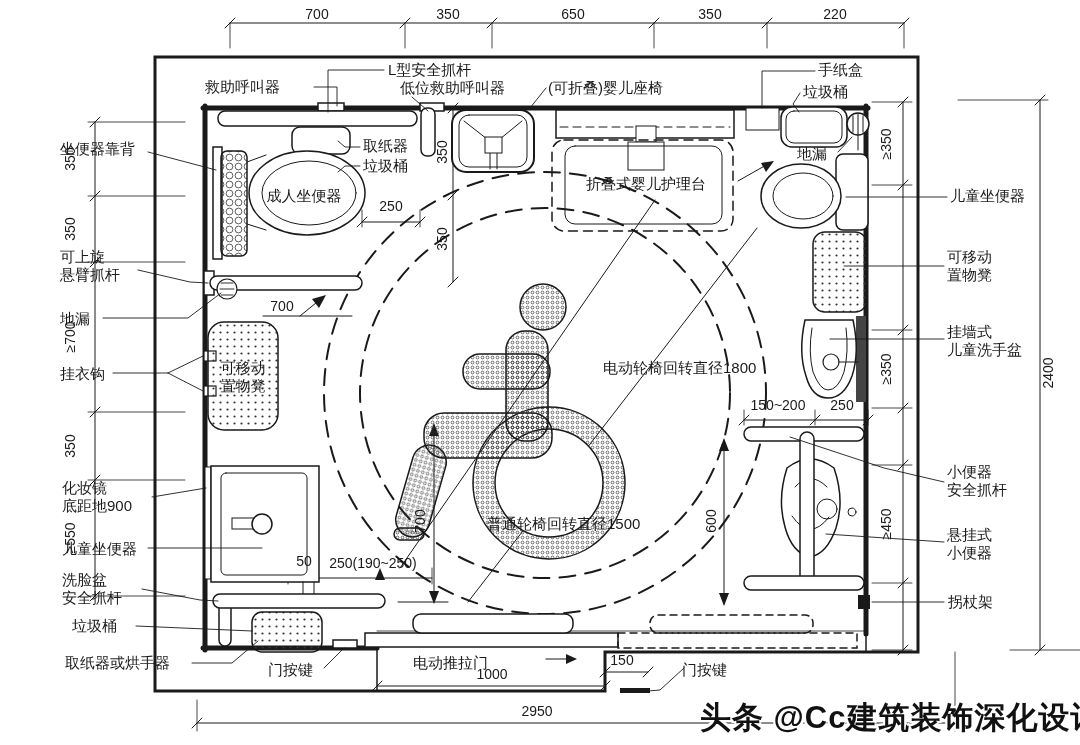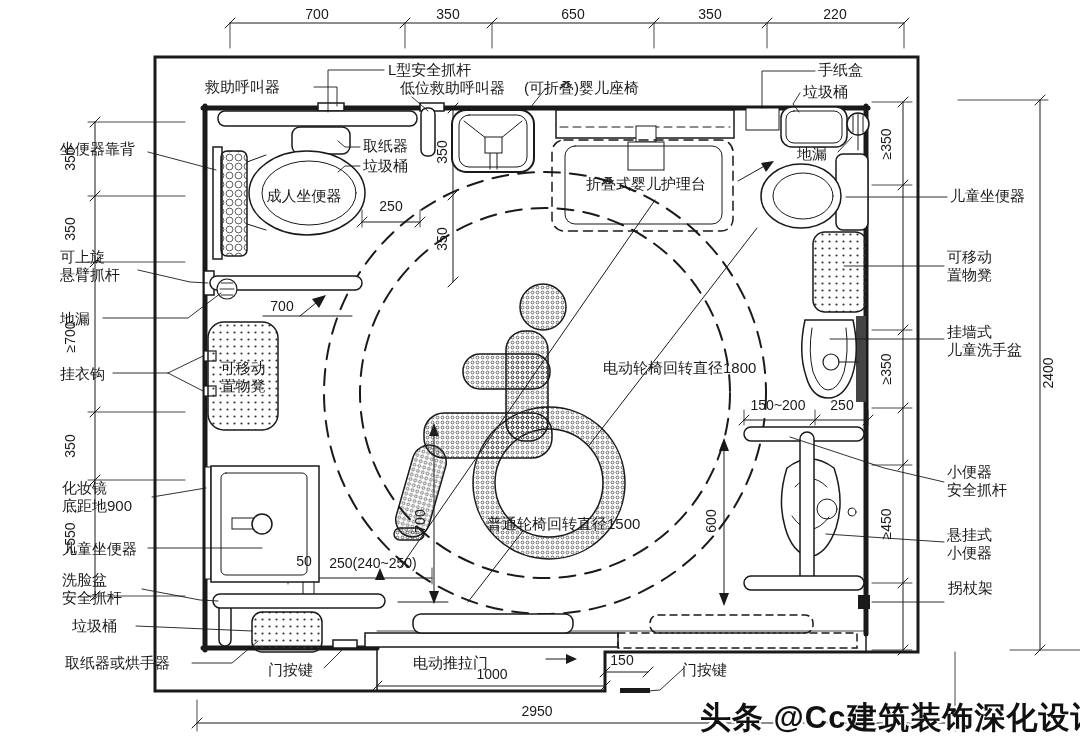--- a/index.html
+++ b/index.html
@@ -260,21 +260,21 @@
       M944,482 L884,468 L790,437
       M944,542 L826,534
       M944,602 L872,602
       M684,668 L660,690 L648,691"></path>
   </g>
 </svg>
 
 <div class="lbl" style="left:205px;top:78px">救助呼叫器</div>
 <div class="lbl" style="left:388px;top:61px">L型安全抓杆</div>
 <div class="lbl" style="left:400px;top:79px">低位救助呼叫器</div>
-<div class="lbl" style="left:524px;top:79px">(可折叠)婴儿座椅</div>
+<div class="lbl" style="left:548px;top:79px">(可折叠)婴儿座椅</div>
 <div class="lbl" style="left:818px;top:61px">手纸盒</div>
 <div class="lbl" style="left:803px;top:83px">垃圾桶</div>
 <div class="lbl" style="left:797px;top:145px">地漏</div>
 <div class="lbl" style="left:60px;top:140px">坐便器靠背</div>
 <div class="lbl" style="left:60px;top:248px">可上旋
 悬臂抓杆</div>
 <div class="lbl" style="left:60px;top:310px">地漏</div>
 <div class="lbl" style="left:60px;top:365px">挂衣钩</div>
 <div class="lbl" style="left:62px;top:479px">化妆镜
 底距地900</div>
@@ -292,21 +292,21 @@
 <div class="lbl ctr" style="left:646px;top:184px">折叠式婴儿护理台</div>
 <div class="lbl" style="left:950px;top:187px">儿童坐便器</div>
 <div class="lbl" style="left:947px;top:248px">可移动
 置物凳</div>
 <div class="lbl" style="left:947px;top:323px">挂墙式
 儿童洗手盆</div>
 <div class="lbl" style="left:947px;top:463px">小便器
 安全抓杆</div>
 <div class="lbl" style="left:947px;top:526px">悬挂式
 小便器</div>
-<div class="lbl" style="left:948px;top:579px">拐杖架</div>
+<div class="lbl" style="left:948px;top:593px">拐杖架</div>
 <div class="lbl" style="left:603px;top:359px">电动轮椅回转直径1800</div>
 <div class="lbl" style="left:487px;top:515px">普通轮椅回转直径1500</div>
 <div class="lbl" style="left:413px;top:654px">电动推拉门</div>
 <div class="lbl" style="left:682px;top:661px">门按键</div>
 
 <div class="dim" style="left:317px;top:14px">700</div>
 <div class="dim" style="left:448px;top:14px">350</div>
 <div class="dim" style="left:573px;top:14px">650</div>
 <div class="dim" style="left:710px;top:14px">350</div>
 <div class="dim" style="left:835px;top:14px">220</div>
@@ -324,20 +324,20 @@
 <div class="dim rot" style="left:1048px;top:373px">2400</div>
 <div class="dim" style="left:537px;top:711px">2950</div>
 <div class="dim" style="left:492px;top:674px">1000</div>
 <div class="dim" style="left:622px;top:660px">150</div>
 <div class="dim" style="left:391px;top:206px">250</div>
 <div class="dim rot" style="left:442px;top:152px">350</div>
 <div class="dim rot" style="left:442px;top:239px">350</div>
 <div class="dim" style="left:282px;top:306px">700</div>
 <div class="dim rot" style="left:420px;top:521px">700</div>
 <div class="dim" style="left:304px;top:561px">50</div>
-<div class="dim" style="left:373px;top:563px">250(240~250)</div>
+<div class="dim" style="left:373px;top:563px">250(190~250)</div>
 <div class="dim" style="left:778px;top:405px">150~200</div>
 <div class="dim" style="left:842px;top:405px">250</div>
 <div class="dim rot" style="left:711px;top:521px">600</div>
 
 <div class="watermark">头条 @Cc建筑装饰深化设计</div>
 
 </div>
 
 </body></html>

